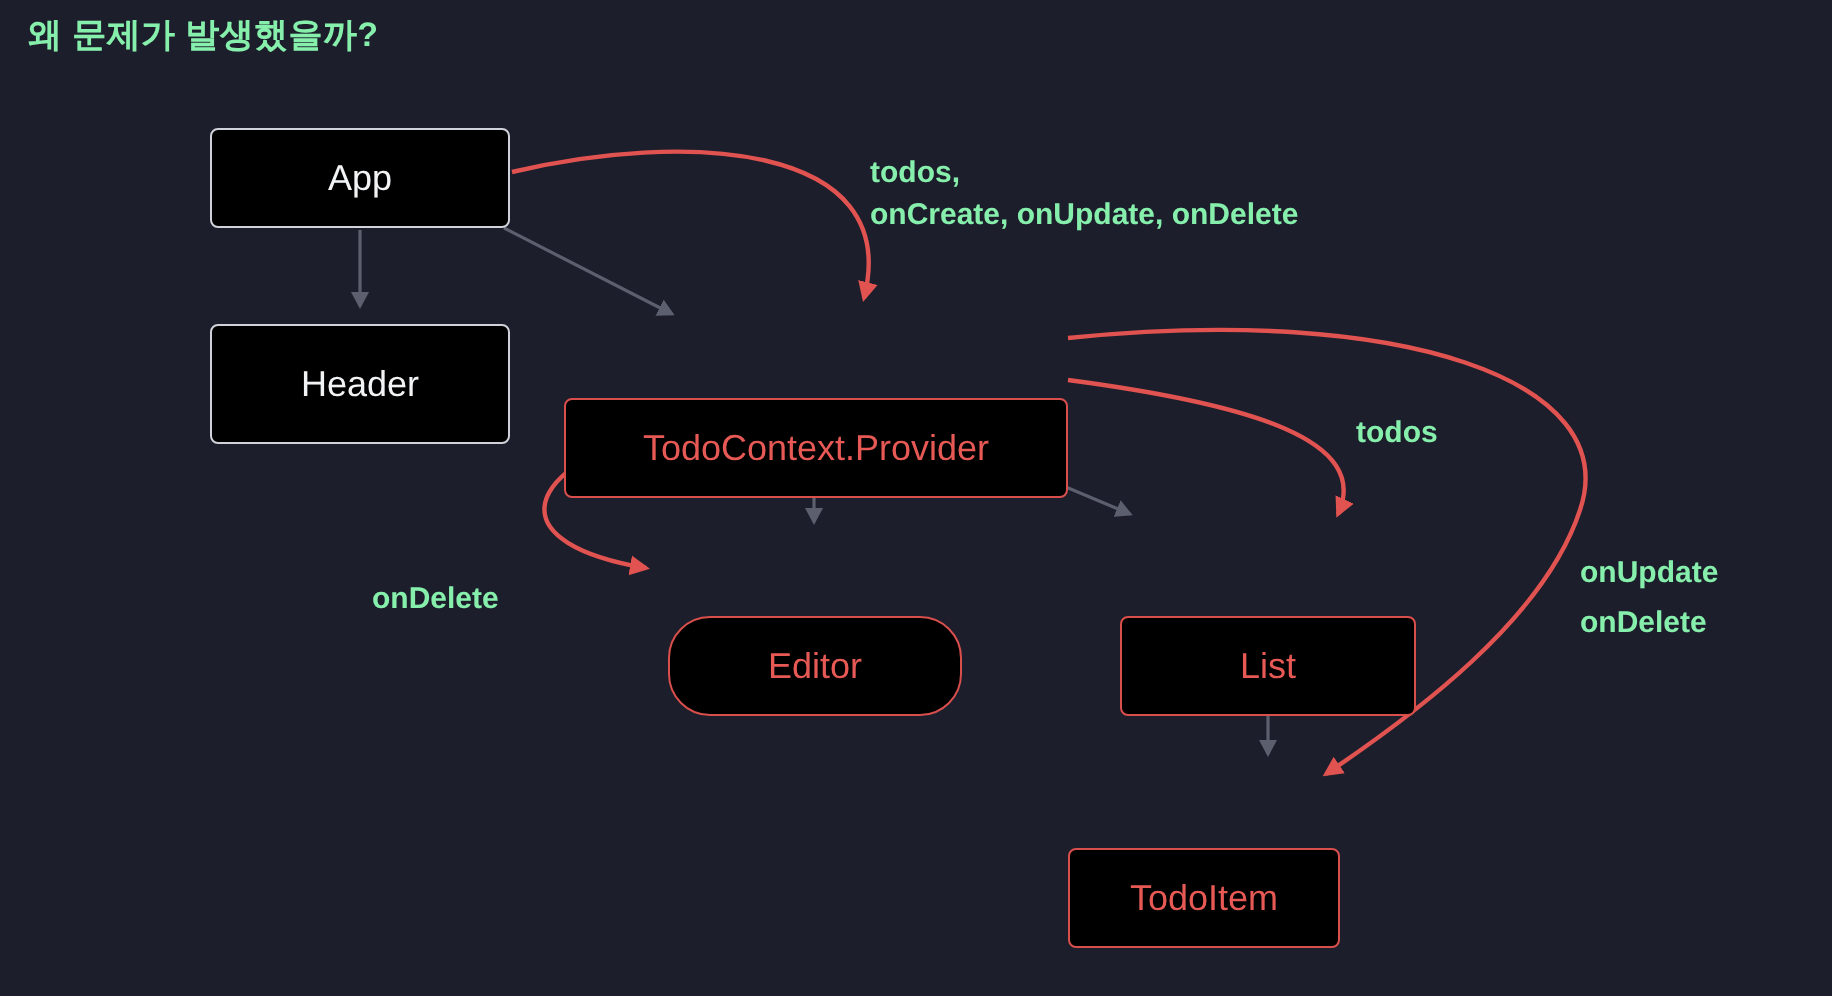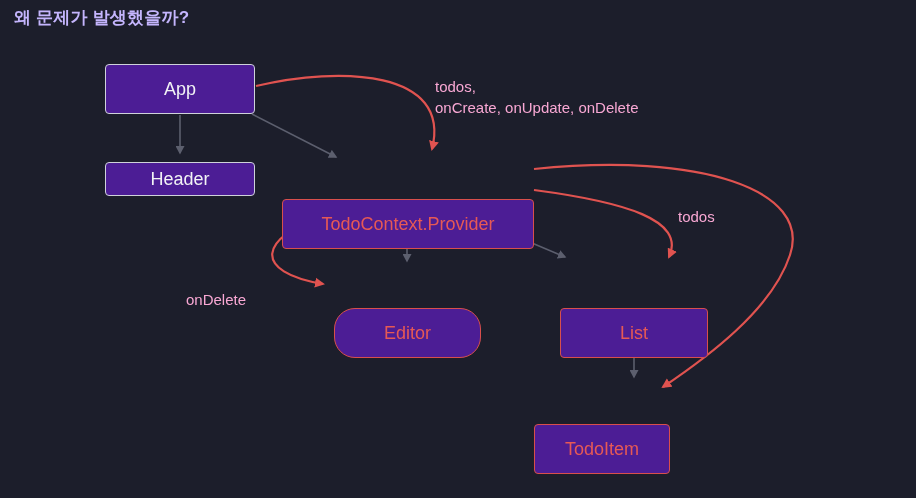--- a/index.html
+++ b/index.html
@@ -6,37 +6,37 @@
   body{
     width:916px;height:498px;
     background:#1c1e2b;
     font-family:"Liberation Sans","DejaVu Sans",sans-serif;
     overflow:hidden;
     position:relative;
   }
   .stage{position:absolute;inset:0;width:916px;height:498px;}
   .title{
     position:absolute;left:14px;top:6px;
-    color:#c4b5fd;font-size:17px;font-weight:700;
+    color:#86efac;font-size:17px;font-weight:700;
     letter-spacing:.2px;
   }
   .node{
     position:absolute;
     display:flex;align-items:center;justify-content:center;
     border-radius:4px;
-    background:#4c1d95;
+    background:#000000;
     font-size:18px;font-weight:500;
     box-sizing:border-box;
   }
   .node.white{border:1.5px solid #cfd2da;color:#f2f3f5;}
   .node.red{border:1.5px solid #d84f4c;color:#e65955;margin-top:36px;}
   .edge-label{
     position:absolute;
-    color:#f9a8d4;
-    font-size:15px;font-weight:400;
+    color:#86efac;
+    font-size:15px;font-weight:700;
     line-height:21px;
     white-space:nowrap;
   }
   svg.arrows{position:absolute;inset:0;pointer-events:none;}
 </style>
 </head>
 <body>
 
 <div class="stage">
 
@@ -61,21 +61,21 @@
     <path d="M 256 86 C 340 66, 452 70, 432 149" stroke="#e05350" stroke-width="2.2" fill="none" marker-end="url(#mr)"></path>
     <path d="M 325 215 C 258 238, 252 272, 323 284" stroke="#e05350" stroke-width="2.2" fill="none" marker-end="url(#mr)"></path>
     <path d="M 534 190 C 625 202, 686 220, 669 257" stroke="#e05350" stroke-width="2.2" fill="none" marker-end="url(#mr)"></path>
     <path d="M 534 169 C 700 152, 812 190, 790 255 C 772 310, 706 358, 663 387" stroke="#e05350" stroke-width="2.2" fill="none" marker-end="url(#mr)"></path>
   </svg>
 
   <div class="node white" style="left:105px;top:64px;width:150px;height:50px;">
     <span>App</span>
   </div>
 
-  <div class="node white" style="left:105px;top:162px;width:150px;height:34px;">
+  <div class="node white" style="left:105px;top:162px;width:150px;height:60px;">
     <span>Header</span>
   </div>
 
   <div class="node red" style="left:282px;top:163px;width:252px;height:50px;">
     <span>TodoContext.Provider</span>
   </div>
 
   <div class="node red" style="left:334px;top:272px;width:147px;height:50px;border-radius:21px;">
     <span>Editor</span>
   </div>
@@ -90,14 +90,18 @@
 
   <div class="edge-label" style="left:435px;top:76px;">
     <div>todos,</div>
     <div>onCreate, onUpdate, onDelete</div>
   </div>
 
   <div class="edge-label" style="left:678px;top:206px;">todos</div>
 
   <div class="edge-label" style="left:186px;top:289px;">onDelete</div>
 
+  <div class="edge-label" style="left:790px;top:274px;line-height:25px;">
+    <div>onUpdate</div>
+    <div>onDelete</div>
+  </div>
 
 </div>
 
 </body></html>

